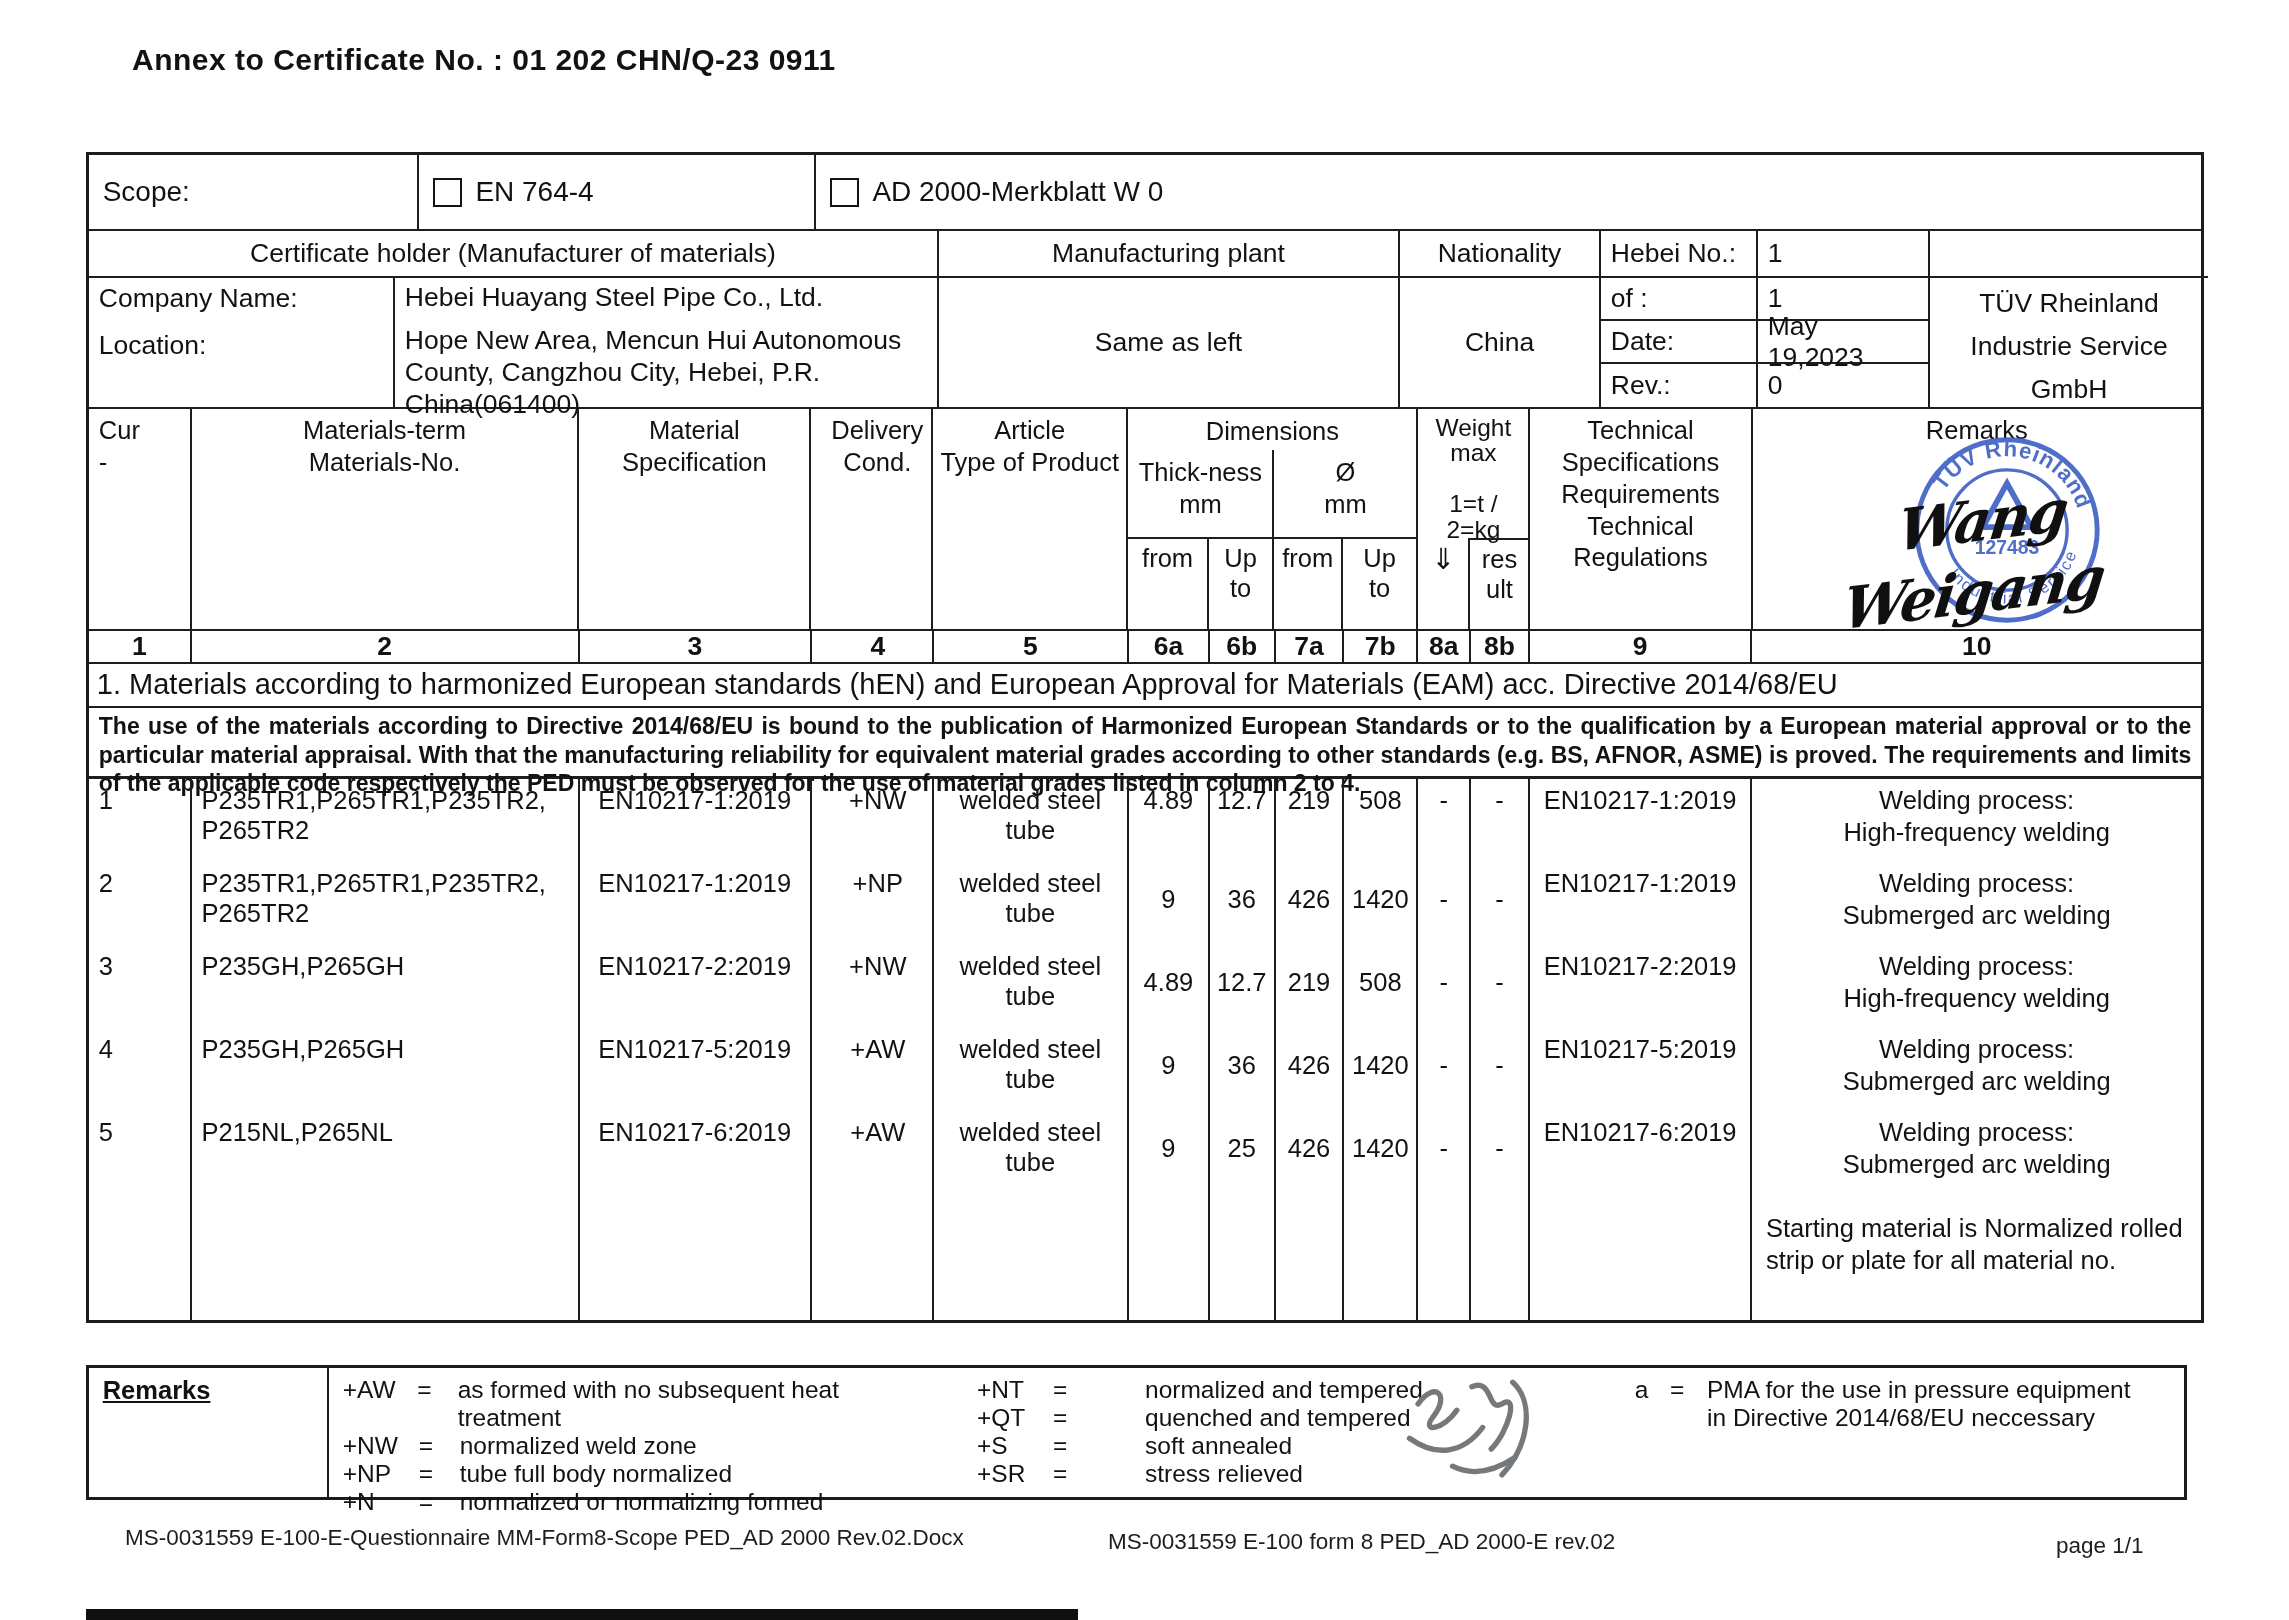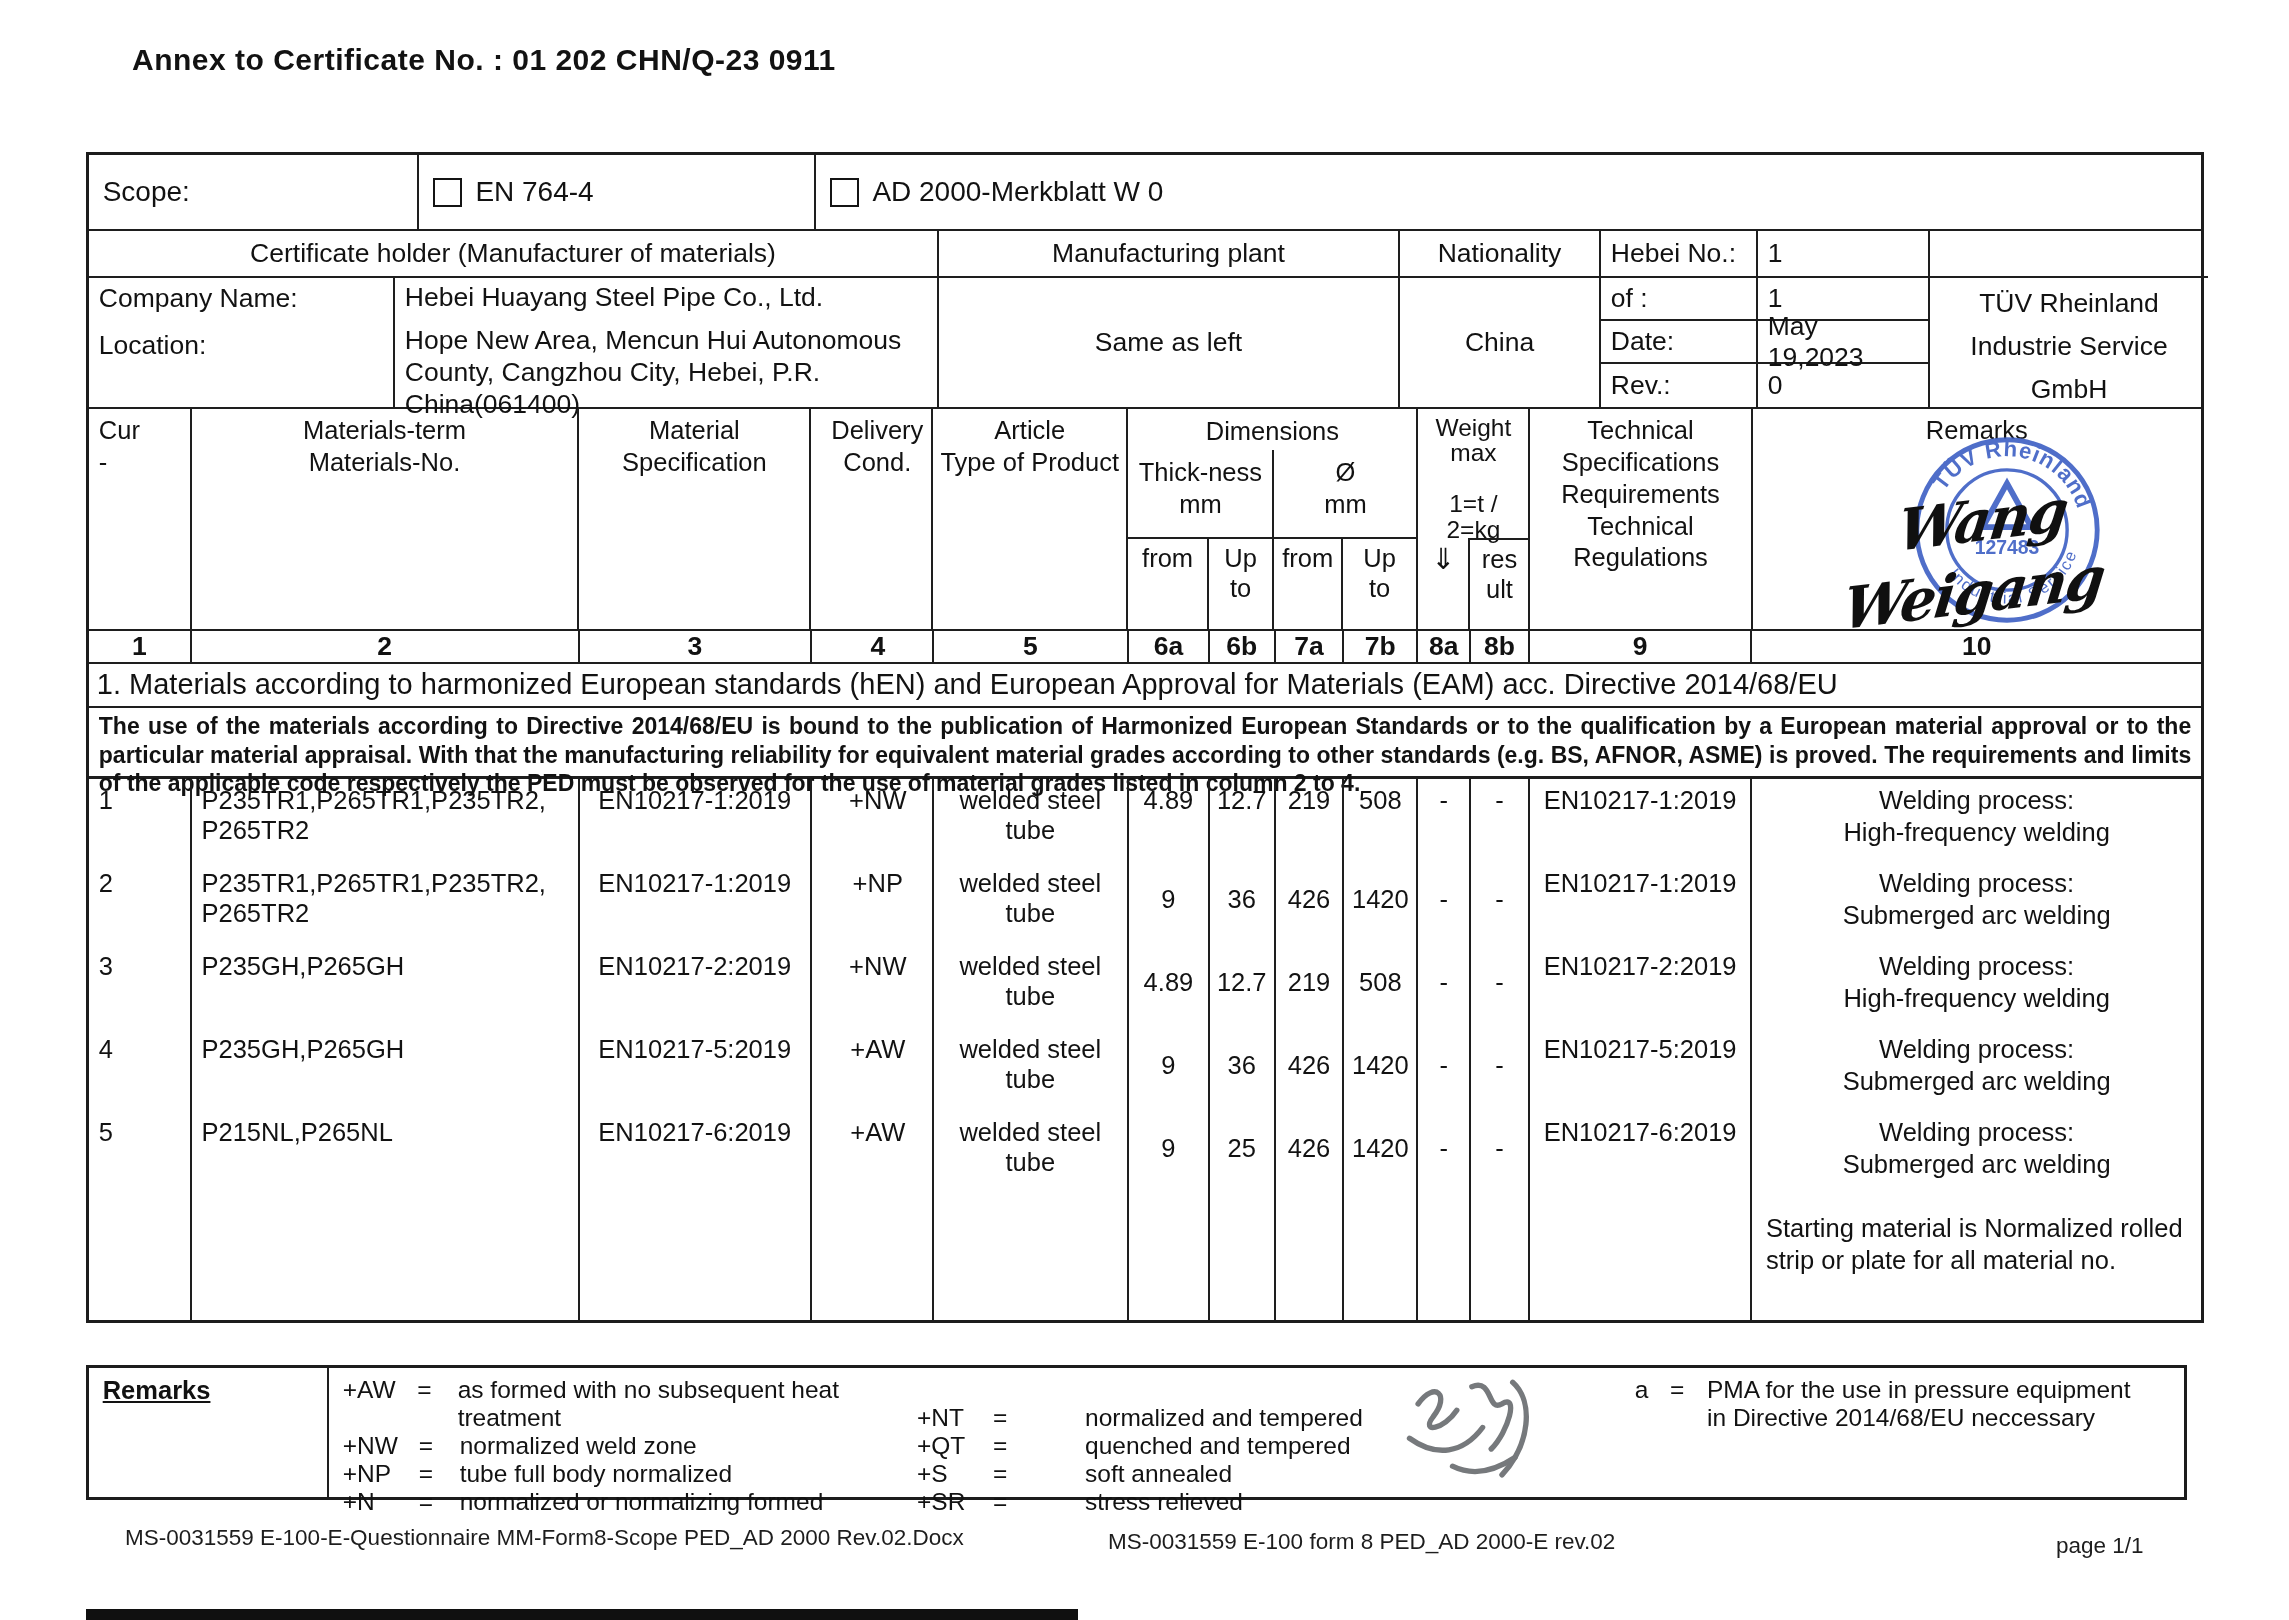--- a/index.html
+++ b/index.html
@@ -114,21 +114,21 @@
                box-sizing:border-box;display:flex;font-size:24.5px;}
   .remarks-box *{box-sizing:border-box;}
   .rb-title{width:240px;border-right:2.9px solid #1e1e1e;padding:7.8px 0 0 13.7px;font-weight:bold;font-size:25.5px;}
   .rb-title span{text-decoration:underline;}
   .rb-body{position:relative;flex:1;padding-top:7.8px;}
   .lg{position:absolute;top:7.8px;}
   .lg .lrow{display:flex;line-height:28px;}
   .lg .code{width:76px;}
   .lg .eq{width:41px;text-align:left;}
   .g1{left:13.7px;width:598px;}
-  .g2{left:588px;width:461px;margin-top:28px;}
+  .g2{left:648px;width:461px;}
   .g2 .txt{margin-left:51px;}
   .sig-cn{position:absolute;left:1059px;top:-13.7px;width:172px;height:147px;}
   .note{position:absolute;left:1284px;top:7.8px;display:flex;line-height:28px;}
   .note .ncode{width:57px;text-align:center;}
   .note .neq{width:37px;}
   .note .ntext{white-space:pre-line;}
 
   
   .footer-text{position:absolute;font-size:22.5px;color:#1d1d1d;}
   .f-left{left:125px;top:1525px;}

